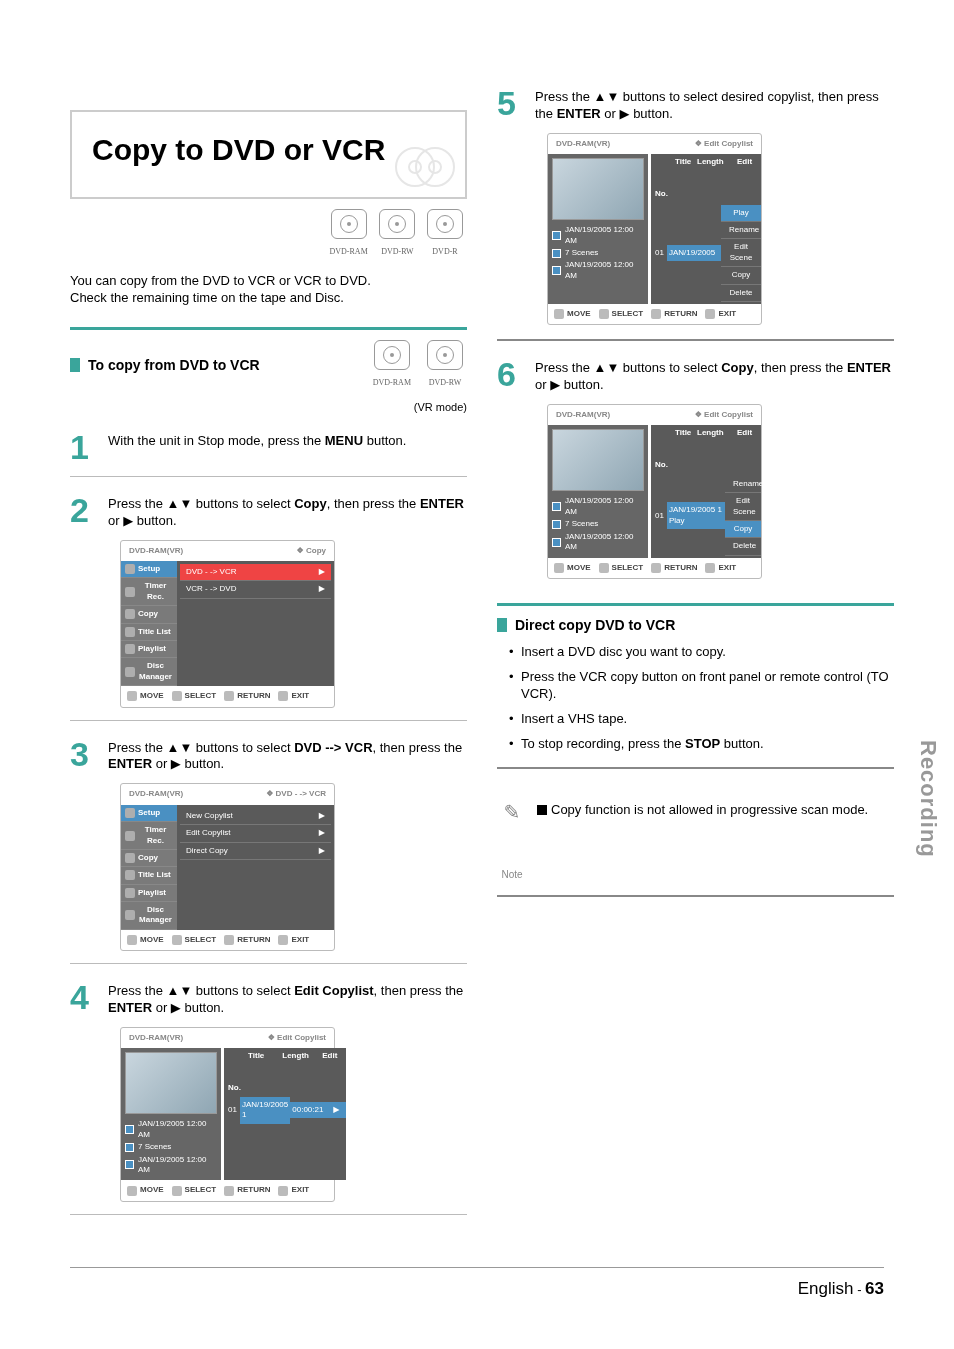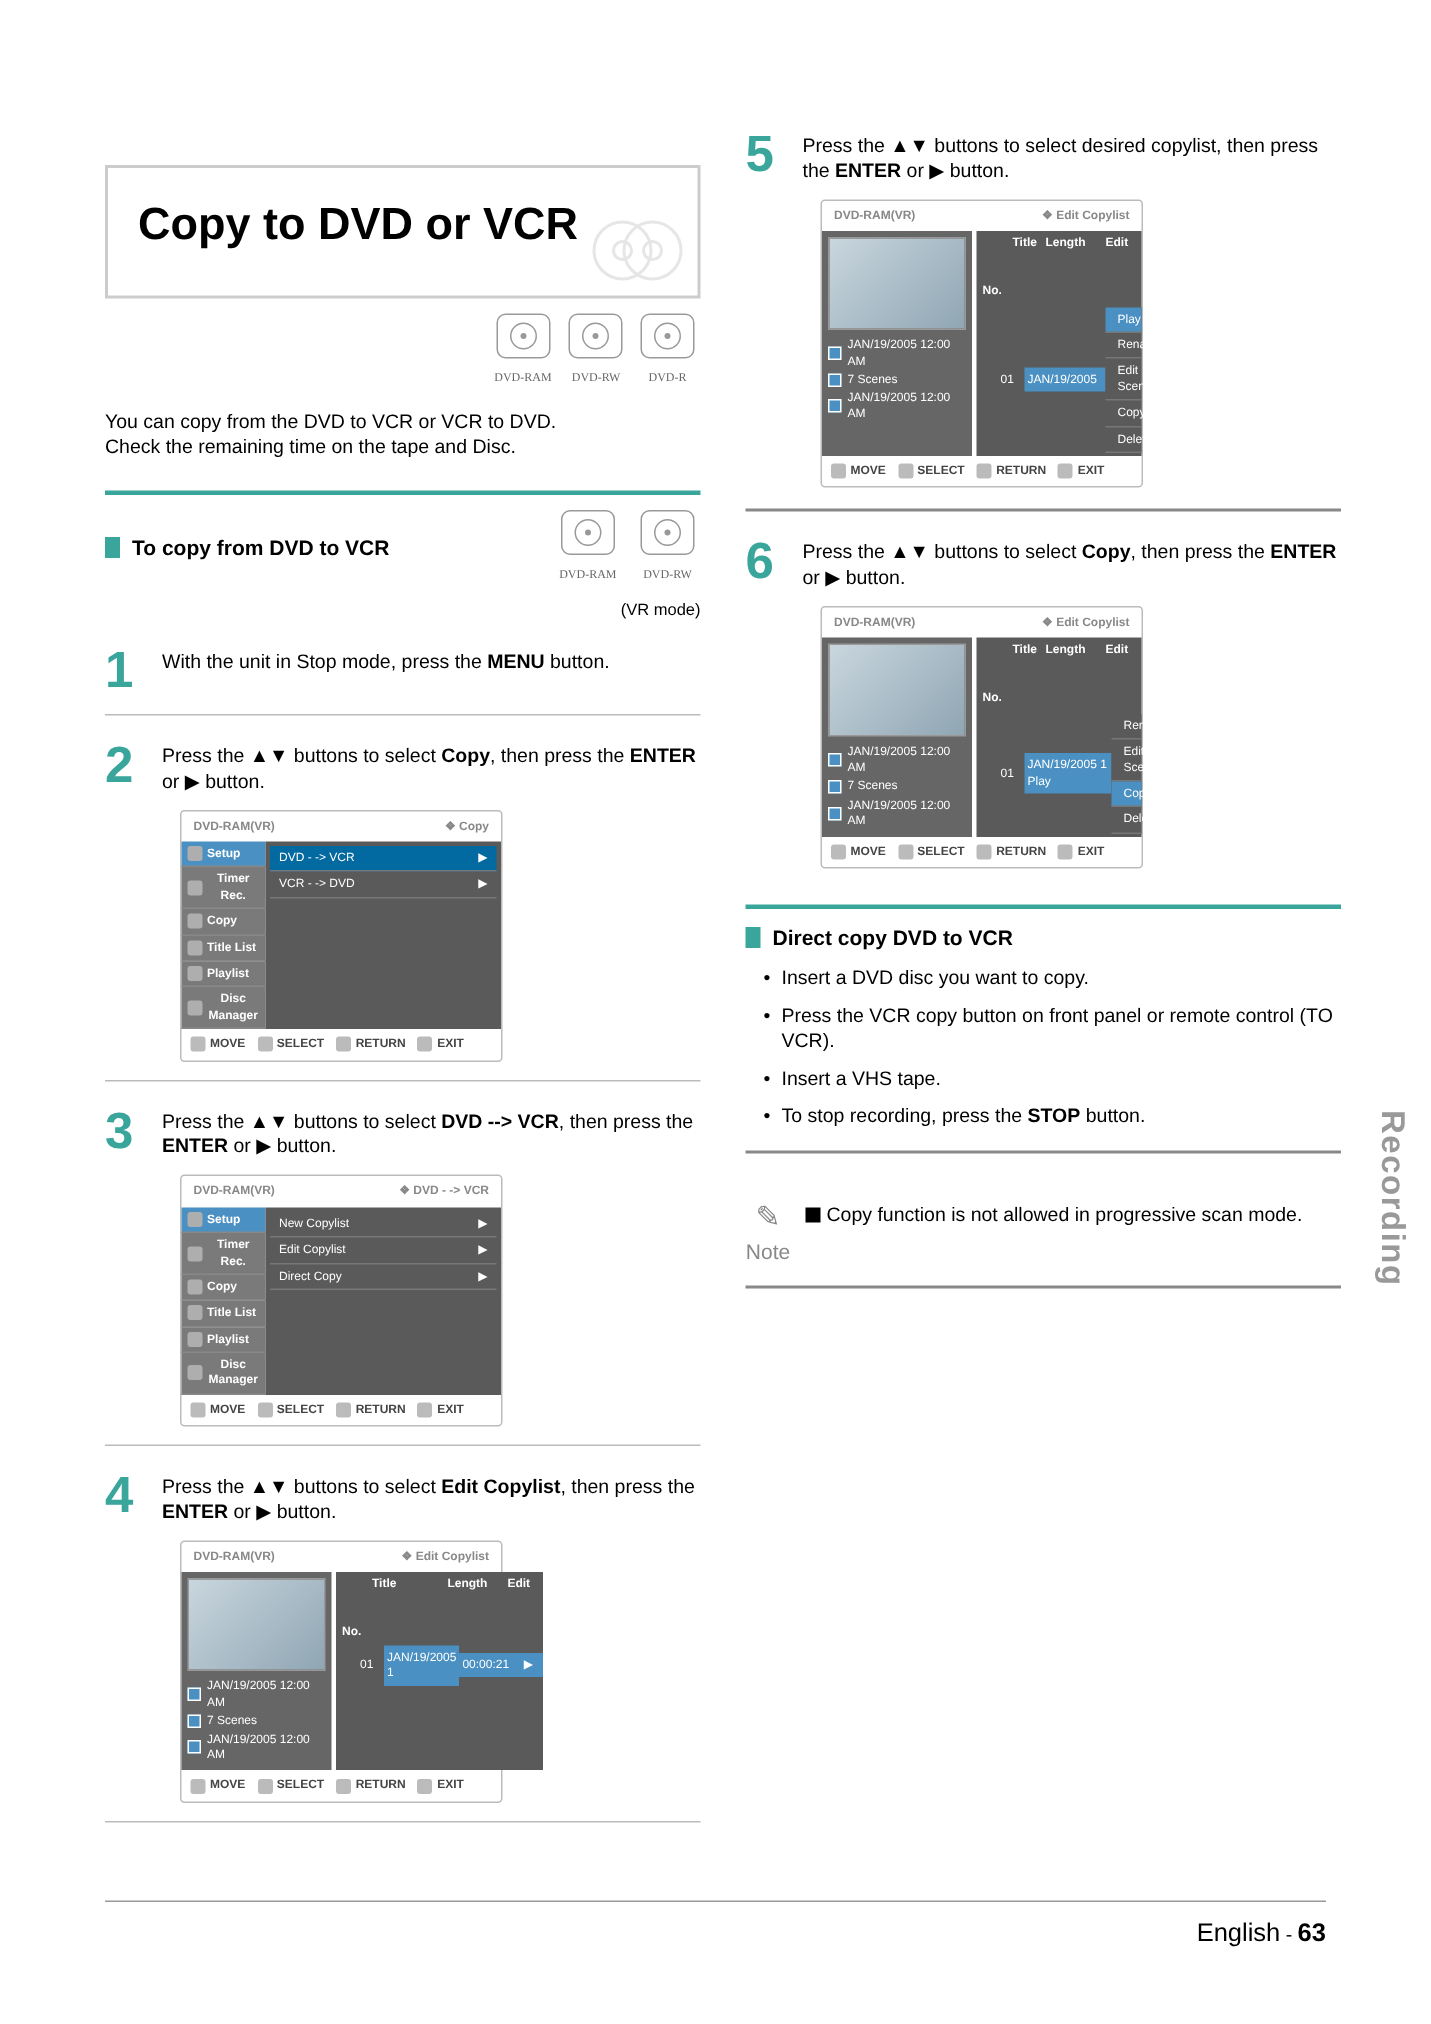--- a/index.html
+++ b/index.html
@@ -31,52 +31,52 @@
   .thick-sep{height:2px;background:#888;margin:14px 0;}
   .screen{border:1.5px solid #bbb;border-radius:3px;width:215px;margin:8px auto 8px 50px;font-size:8px;background:#fff;}
   .screen-titlebar{display:flex;justify-content:space-between;padding:5px 8px;color:#888;font-weight:bold;}
   .screen-body{display:flex;}
   .menu-col{width:56px;}
   .menu-item{display:flex;align-items:center;gap:3px;padding:3px 4px;color:#fff;font-weight:bold;background:#7a7a7a;border-bottom:1px solid #888;text-align:center;}
   .menu-item.sel{background:#4a90c2;}
   .menu-item .mi-icon{width:10px;height:10px;background:#aeaeae;border-radius:2px;flex:0 0 auto;}
   .content-col{flex:1;background:#5a5a5a;color:#fff;padding:3px;}
   .content-row{display:flex;justify-content:space-between;align-items:center;padding:3px 6px;border-bottom:1px solid #777;}
-  .content-row.sel{background:#0369a1;}
+  .content-row.sel{background:#ef4444;}
   .arrow-r{font-size:8px;}
   .screen-footer{display:flex;gap:8px;padding:5px 6px;font-size:8px;font-weight:bold;color:#444;align-items:center;flex-wrap:wrap;}
   .screen-footer .key{display:inline-flex;align-items:center;gap:3px;}
   .keyicon{width:10px;height:10px;background:#bbb;border-radius:2px;}
   .thumb-area{display:flex;gap:3px;}
   .thumb-left{width:100px;padding:4px;}
   .thumb-img{width:92px;height:62px;background:linear-gradient(135deg,#c9d6de,#8fa6b3);border:1px solid #999;margin-bottom:4px;}
   .meta-row{display:flex;align-items:center;gap:4px;color:#fff;font-size:8px;padding:1px 0;}
   .meta-row .meta-icon{width:9px;height:9px;background:#4a90c2;border:1px solid #fff;flex:0 0 auto;}
   .thumb-right{flex:1;background:#5a5a5a;padding:0;}
   .thumb-header{display:flex;font-weight:bold;color:#fff;font-size:8px;padding:3px 4px;gap:4px;}
   .thumb-header .c1{width:16px;margin-top:32px;}
   .thumb-header .c2{flex:1;}
   .thumb-header .c3{width:36px;}
   .thumb-header .c4{width:20px;}
   .thumb-row{display:flex;align-items:center;font-size:8px;color:#fff;}
-  .thumb-row .c1{width:16px;padding:3px 16px;}
+  .thumb-row .c1{width:16px;padding:3px 4px;}
   .thumb-row .c2{flex:1;padding:3px 2px;background:#4a90c2;}
   .thumb-row .c3{width:36px;padding:3px 2px;background:#4a90c2;text-align:left;}
   .thumb-row .c4{width:20px;padding:3px 2px;background:#4a90c2;text-align:center;}
   .thumb-row .c4b{width:20px;padding:3px 2px;text-align:center;}
   .cmenu{display:inline-block;background:#5a5a5a;margin:2px 0;}
   .cmenu div{padding:3px 8px;color:#fff;font-size:8px;border-bottom:1px solid #777;}
   .cmenu div.sel{background:#4a90c2;}
   .bullets{margin:10px 0 10px 12px;}
   .bullets li{list-style:none;margin-bottom:8px;position:relative;padding-left:12px;}
   .bullets li::before{content:"•";position:absolute;left:0;top:0;}
   .note-row{display:flex;gap:10px;align-items:flex-start;margin-top:30px;}
   .note-icon{width:30px;text-align:center;}
   .note-icon .pencil{font-size:20px;color:#888;}
-  .note-icon .nlabel{font-size:14px;color:#888;}
+  .note-icon .nlabel{font-size:10px;color:#888;margin-top:43px;}
   .note-text{flex:1;padding-top:3px;}
   .note-text .blk{display:inline-block;width:10px;height:10px;background:#000;margin-right:4px;vertical-align:-1px;}
   .side-tab{position:absolute;right:12px;top:740px;writing-mode:vertical-rl;font-size:22px;font-weight:bold;color:#999;letter-spacing:1px;}
   .page-foot{position:relative;padding:0 70px 40px;}
   .page-foot .line{height:1px;background:#999;margin-bottom:10px;}
   .page-foot .ftxt{text-align:right;}
   .page-foot .ftxt .lang{font-size:17px;}
   .page-foot .ftxt .pnum{font-size:17px;font-weight:bold;}
   .vr-note{text-align:right;font-size:11px;margin-top:2px;}
   .small-discs{display:inline-flex;gap:8px;vertical-align:middle;margin-left:auto;}

